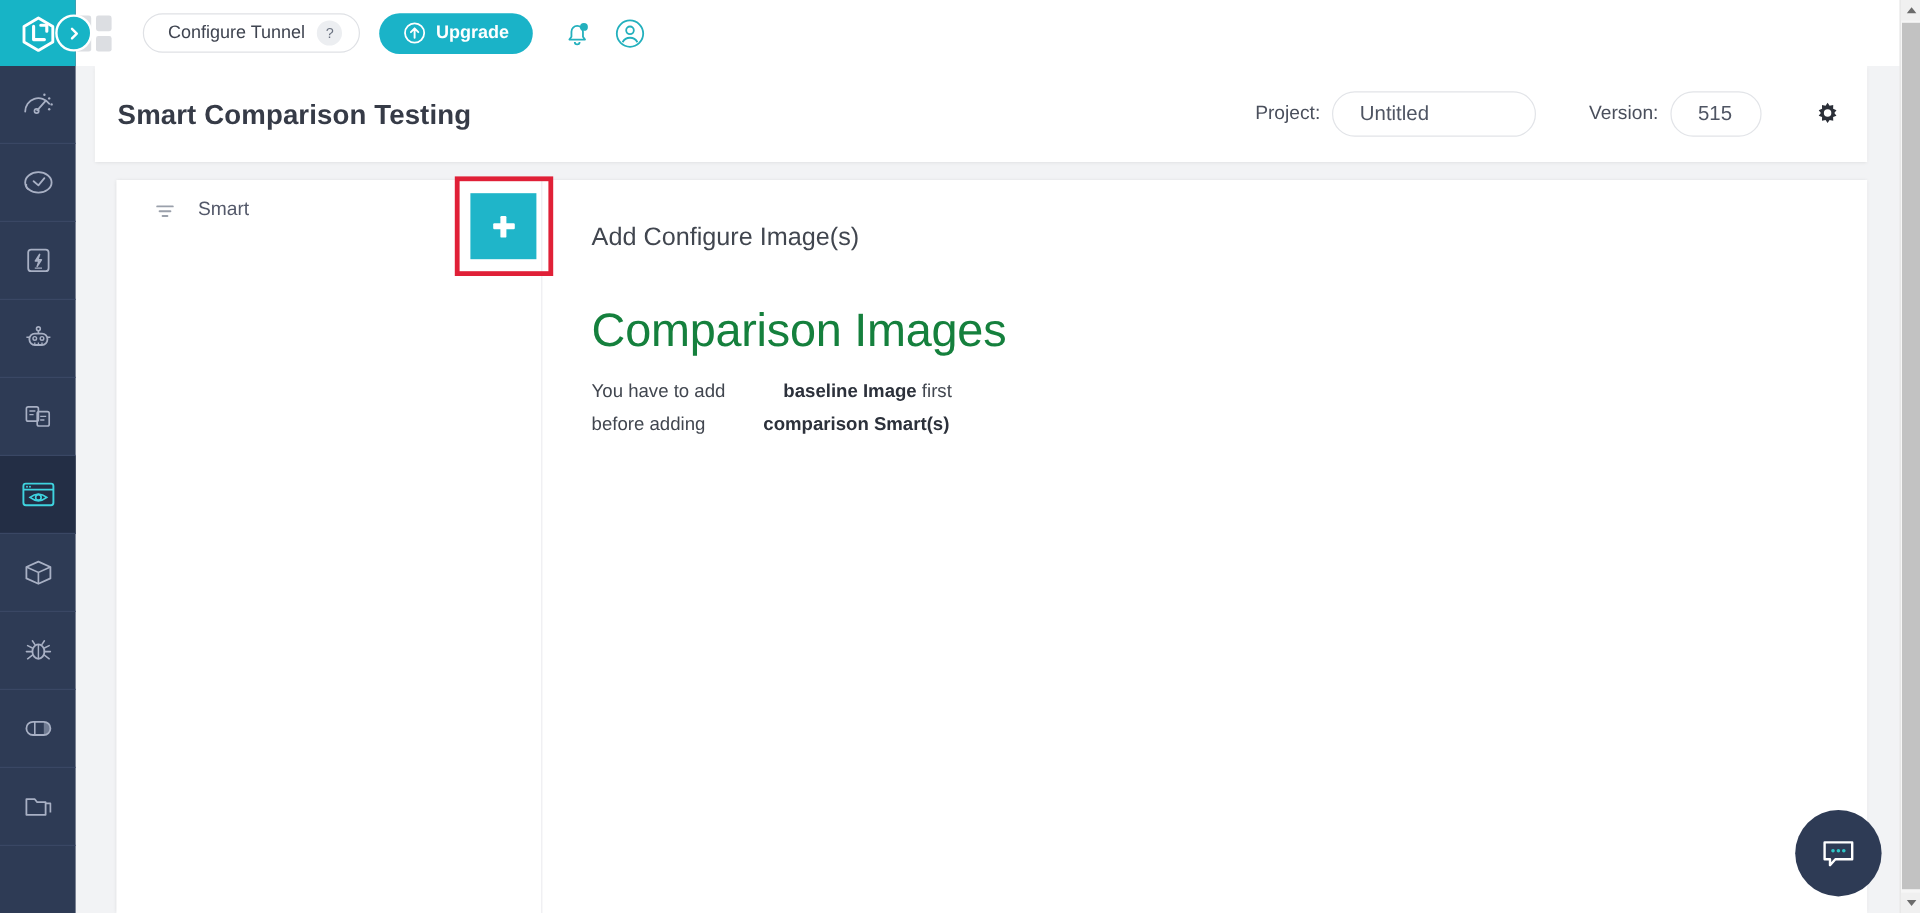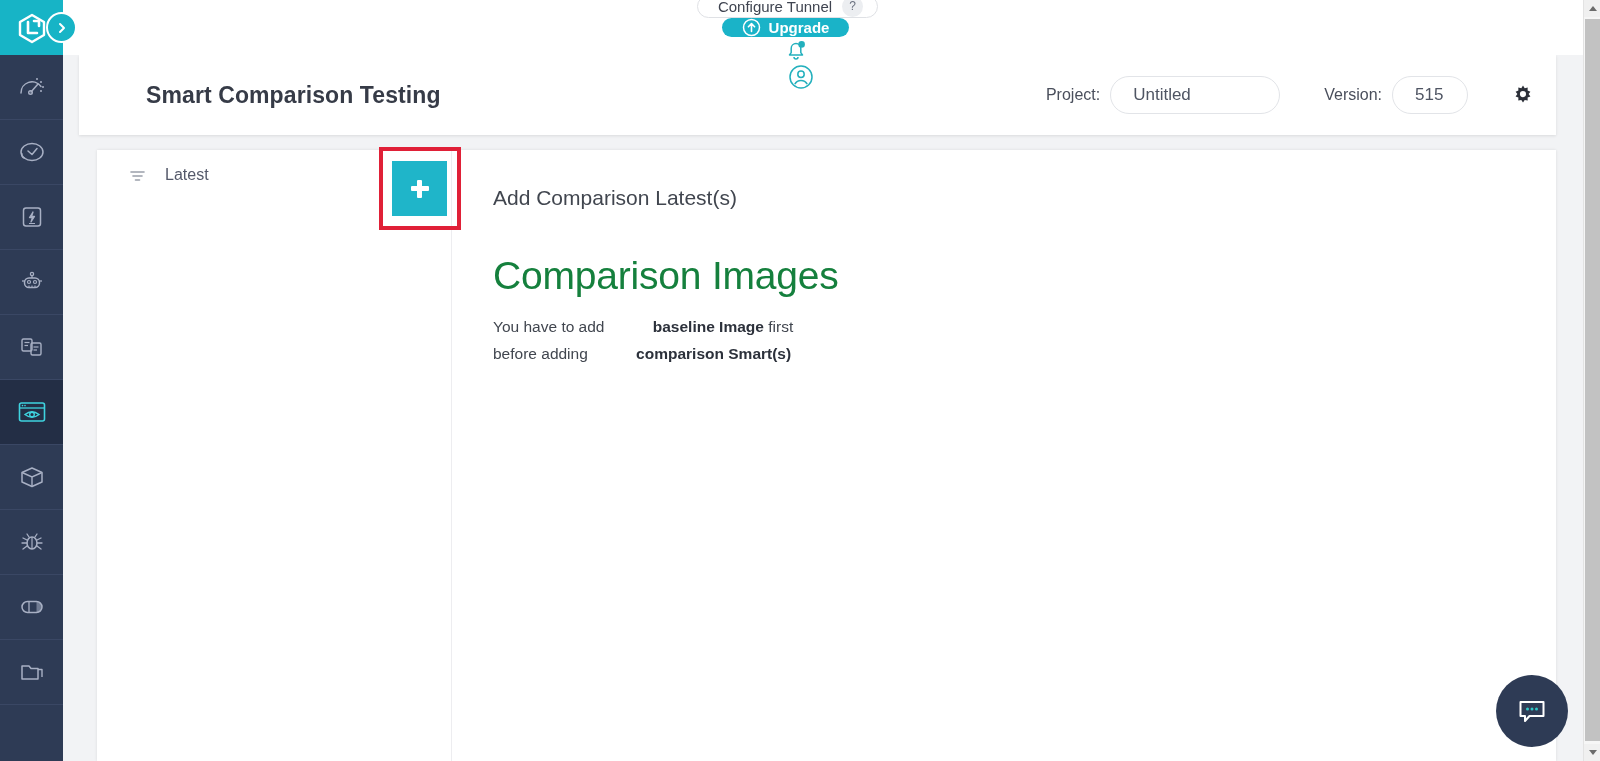--- a/index.html
+++ b/index.html
@@ -40,24 +40,23 @@
     border: 2px solid #ffffff;
     display: flex; align-items: center; justify-content: center;
     z-index: 40; cursor: pointer;
   }
 
   
   .topbar {
     position: absolute; left: 63px; top: 0;
     width: 1537px; height: 55px;
     background: #ffffff;
-    display: flex; align-items: center; justify-content: center;
+    display: flex; align-items: center; justify-content: flex-start;
     padding-right: 72px;
     z-index: 20;
-    flex-direction: column;
   }
   .apps-grid {
     display: grid; grid-template-columns: 13px 13px; grid-template-rows: 13px 13px;
     gap: 4px; margin-right: 26px; cursor: pointer;
   }
   .apps-grid i { display: block; background: #dcdee2; border-radius: 2px; }
   .tunnel-pill {
     height: 33px; border: 1px solid #dfe1e5; border-radius: 17px;
     display: flex; align-items: center; gap: 10px;
     padding: 0 14px 0 20px; margin-right: 16px;
@@ -79,21 +78,20 @@
   .icon-btn + .icon-btn { margin-left: 10px; }
 
   
   .header-card {
     position: absolute; left: 79px; top: 55px;
     width: 1477px; height: 80px;
     background: #ffffff;
     box-shadow: 0 1px 3px rgba(0,0,0,0.10);
     display: flex; align-items: center;
     z-index: 10;
-    padding-left: 48px;
   }
   .page-title { margin-left: 19px; font-size: 23px; color: #363b47; letter-spacing: .1px; }
   .hdr-right { margin-left: auto; display: flex; align-items: center; padding-right: 22px; }
   .field-label { font-size: 16px; color: #4a4f5c; margin-right: 10px; }
   .field-pill {
     height: 38px; min-width: 170px; border: 1px solid #e2e4e8; border-radius: 19px;
     display: flex; align-items: center; padding: 0 22px;
     font-size: 17px; color: #4f5563; background: #fff; cursor: pointer; text-align: center;
   }
   .field-pill.ver { min-width: 76px; }
@@ -345,26 +343,26 @@
 
   <section class="content-card">
 
     <div class="left-panel">
       <div class="filter-row">
         <svg width="19" height="19" viewBox="0 0 19 19">
           <line x1="3" y1="6" x2="16" y2="6" stroke="#9aa0ab" stroke-width="1.6" stroke-linecap="round"></line>
           <line x1="5" y1="10" x2="14" y2="10" stroke="#9aa0ab" stroke-width="1.6" stroke-linecap="round"></line>
           <line x1="7.5" y1="14" x2="11.5" y2="14" stroke="#9aa0ab" stroke-width="1.6" stroke-linecap="round"></line>
         </svg>
-        <span class="ftxt">Latest</span>
+        <span class="ftxt">Smart</span>
       </div>
     </div>
 
     <div class="right-panel">
-      <div class="sub-head">Add Comparison Latest(s)</div>
+      <div class="sub-head">Add Configure Image(s)</div>
       <div class="big-title">Comparison Images</div>
       <p class="body-copy">
         <span>You have to add </span><b>baseline Image</b><span> first before adding </span><b>comparison Smart(s)</b>
       </p>
     </div>
   </section>
 
   <button class="plus-btn">
     <span class="ph"></span>
     <span class="pv"></span>

